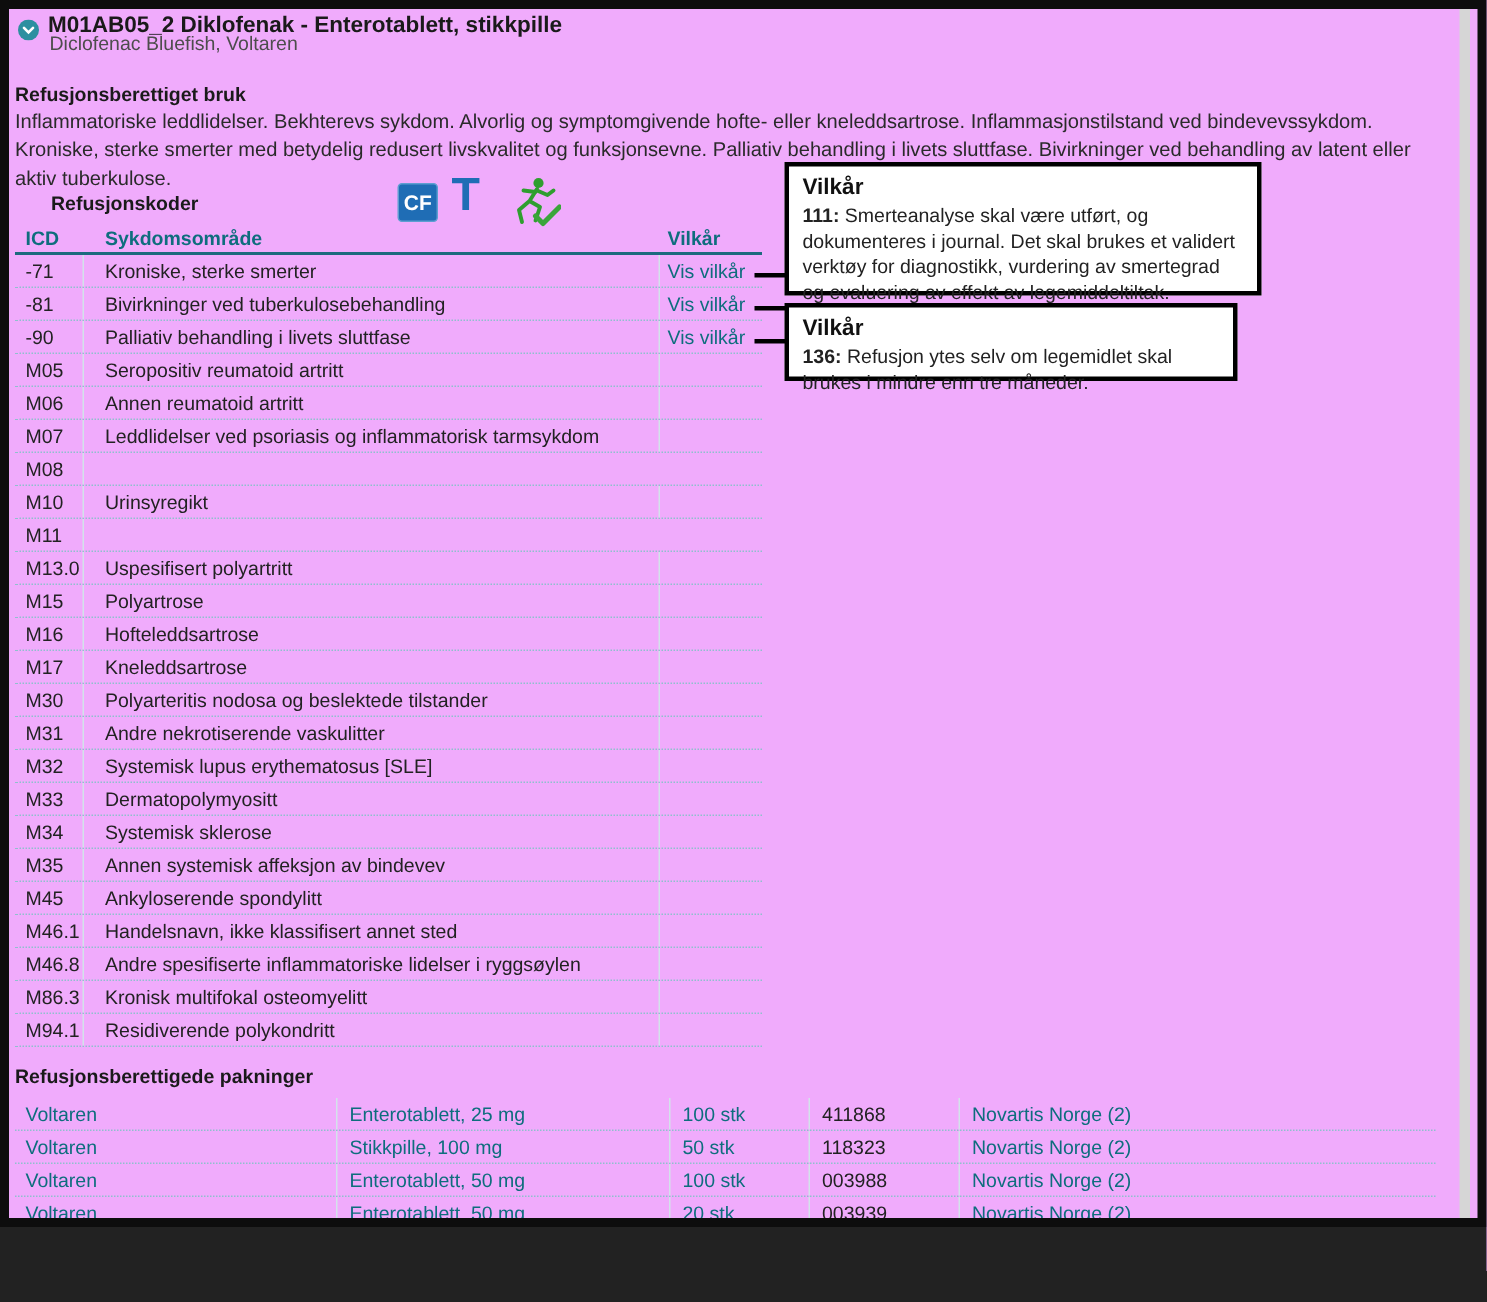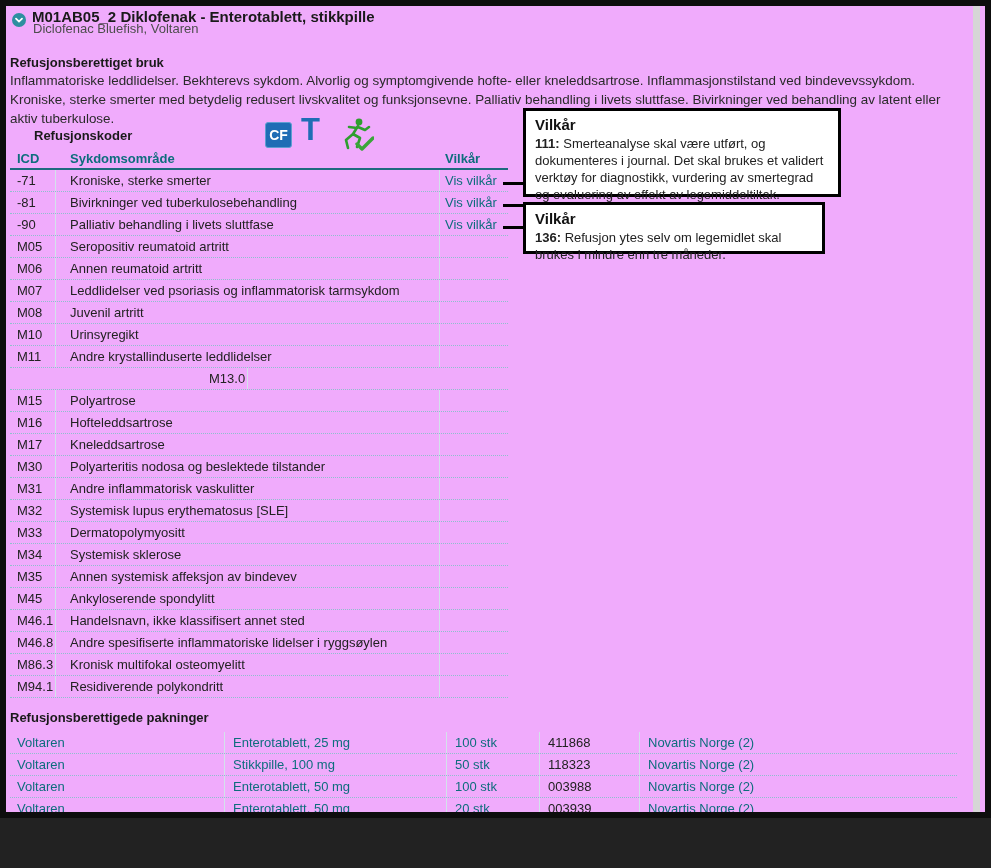--- a/index.html
+++ b/index.html
@@ -24,21 +24,21 @@
   .cf-icon{position:absolute;left:265px;top:122px;width:27px;height:26px;background:#1f6db5;
     color:#fff;font-weight:bold;font-size:14px;display:flex;align-items:center;justify-content:center;
     border-radius:3px;border:1px solid #5e9ed1;}
   .t-icon{position:absolute;left:301px;top:114px;font-size:31px;font-weight:900;color:#1f6db5;line-height:1;}
   .runner-icon{position:absolute;left:336px;top:117px;width:38px;height:36px;}
 
   
   .icd-table{position:absolute;left:10px;top:150px;width:498px;font-size:13px;}
   .thead{display:flex;height:20px;align-items:center;font-weight:bold;color:#0e6d7d;
     border-bottom:2px solid #1d6a7e;padding-bottom:2px;}
-  .trow{display:flex;height:22px;align-items:center;border-bottom:1px dotted #8fc0cd;justify-content:center;}
+  .trow{display:flex;height:22px;align-items:center;border-bottom:1px dotted #8fc0cd;}
   .c-icd{width:46px;padding-left:7px;border-right:1px solid #d3e2ea;align-self:stretch;display:flex;align-items:center;}
   .c-area{flex:1;padding-left:14px;border-right:1px solid #d3e2ea;align-self:stretch;display:flex;align-items:center;}
   .c-vilkar{width:68px;padding-left:5px;align-self:stretch;display:flex;align-items:center;}
   .thead .c-icd,.thead .c-area,.thead .c-vilkar{border-right:none;}
   a.tlink{color:#0e6d7d;text-decoration:none;}
   a.tlink:empty{display:none;}
 
   
   .vbox{position:absolute;border:3px solid #000;background:#fff;padding:4px 9px 7px 9px;font-size:13px;line-height:17px;color:#222;}
   .vbox1{left:523px;top:108px;width:318px;height:89px;}
@@ -125,38 +125,37 @@
         </div>
 
         <div class="trow">
           <div class="c-icd">M07</div>
           <div class="c-area">Leddlidelser ved psoriasis og inflammatorisk tarmsykdom</div>
           <div class="c-vilkar"></div>
         </div>
 
         <div class="trow">
           <div class="c-icd">M08</div>
-          <div class="c-area">Juvenil artritt</div>
           <div class="c-vilkar"></div>
         </div>
 
         <div class="trow">
           <div class="c-icd">M10</div>
           <div class="c-area">Urinsyregikt</div>
           <div class="c-vilkar"></div>
         </div>
 
         <div class="trow">
           <div class="c-icd">M11</div>
-          <div class="c-area">Andre krystallinduserte leddlidelser</div>
           <div class="c-vilkar"></div>
         </div>
 
         <div class="trow">
           <div class="c-icd">M13.0</div>
+          <div class="c-area">Uspesifisert polyartritt</div>
           <div class="c-vilkar"></div>
         </div>
 
         <div class="trow">
           <div class="c-icd">M15</div>
           <div class="c-area">Polyartrose</div>
           <div class="c-vilkar"></div>
         </div>
 
         <div class="trow">
@@ -172,21 +171,21 @@
         </div>
 
         <div class="trow">
           <div class="c-icd">M30</div>
           <div class="c-area">Polyarteritis nodosa og beslektede tilstander</div>
           <div class="c-vilkar"></div>
         </div>
 
         <div class="trow">
           <div class="c-icd">M31</div>
-          <div class="c-area">Andre inflammatorisk vaskulitter</div>
+          <div class="c-area">Andre nekrotiserende vaskulitter</div>
           <div class="c-vilkar"></div>
         </div>
 
         <div class="trow">
           <div class="c-icd">M32</div>
           <div class="c-area">Systemisk lupus erythematosus [SLE]</div>
           <div class="c-vilkar"></div>
         </div>
 
         <div class="trow">

